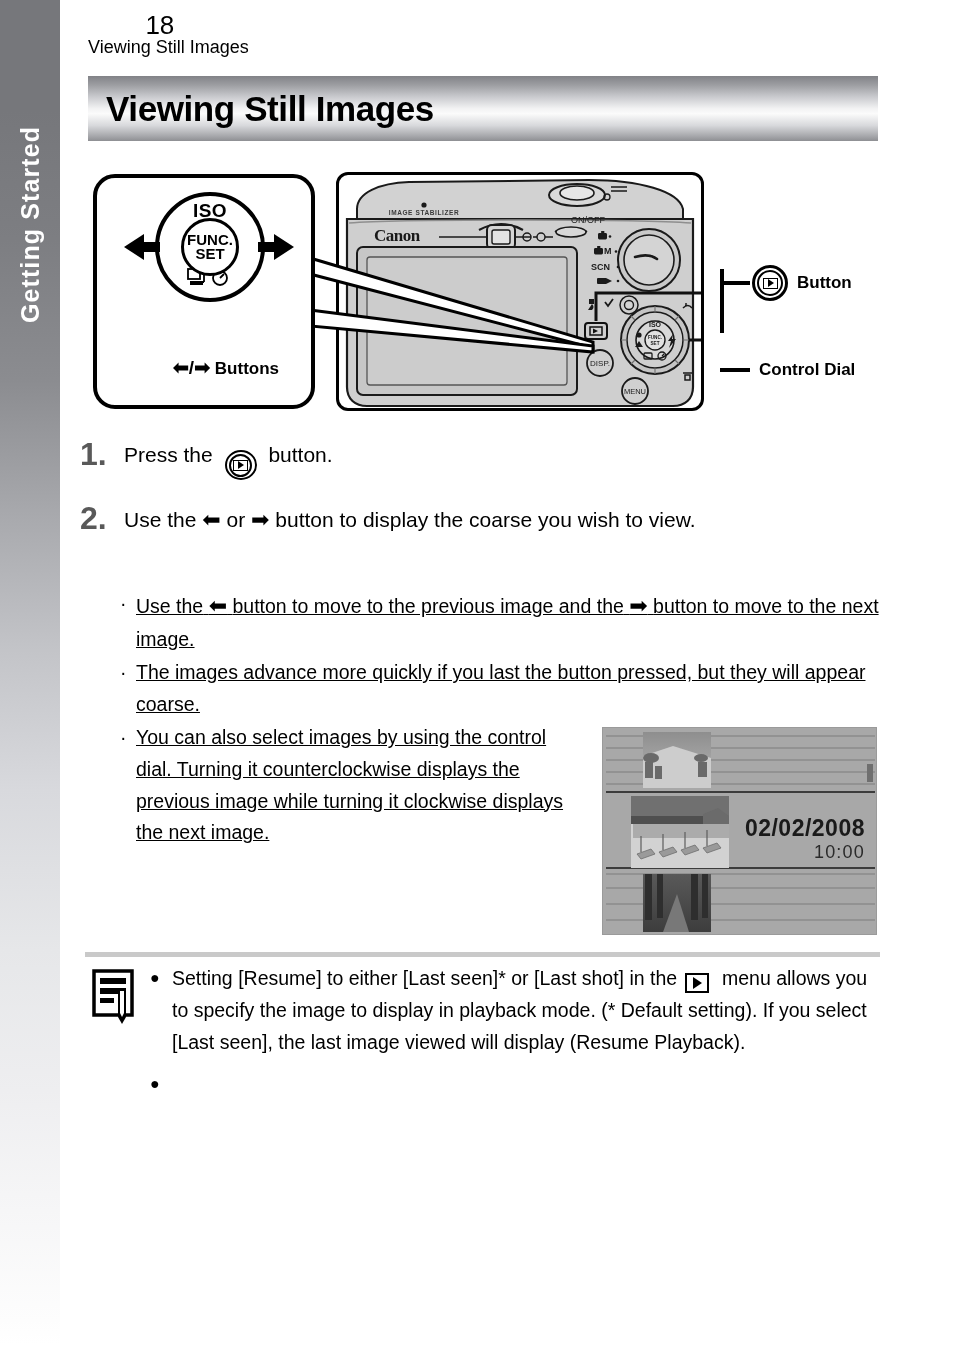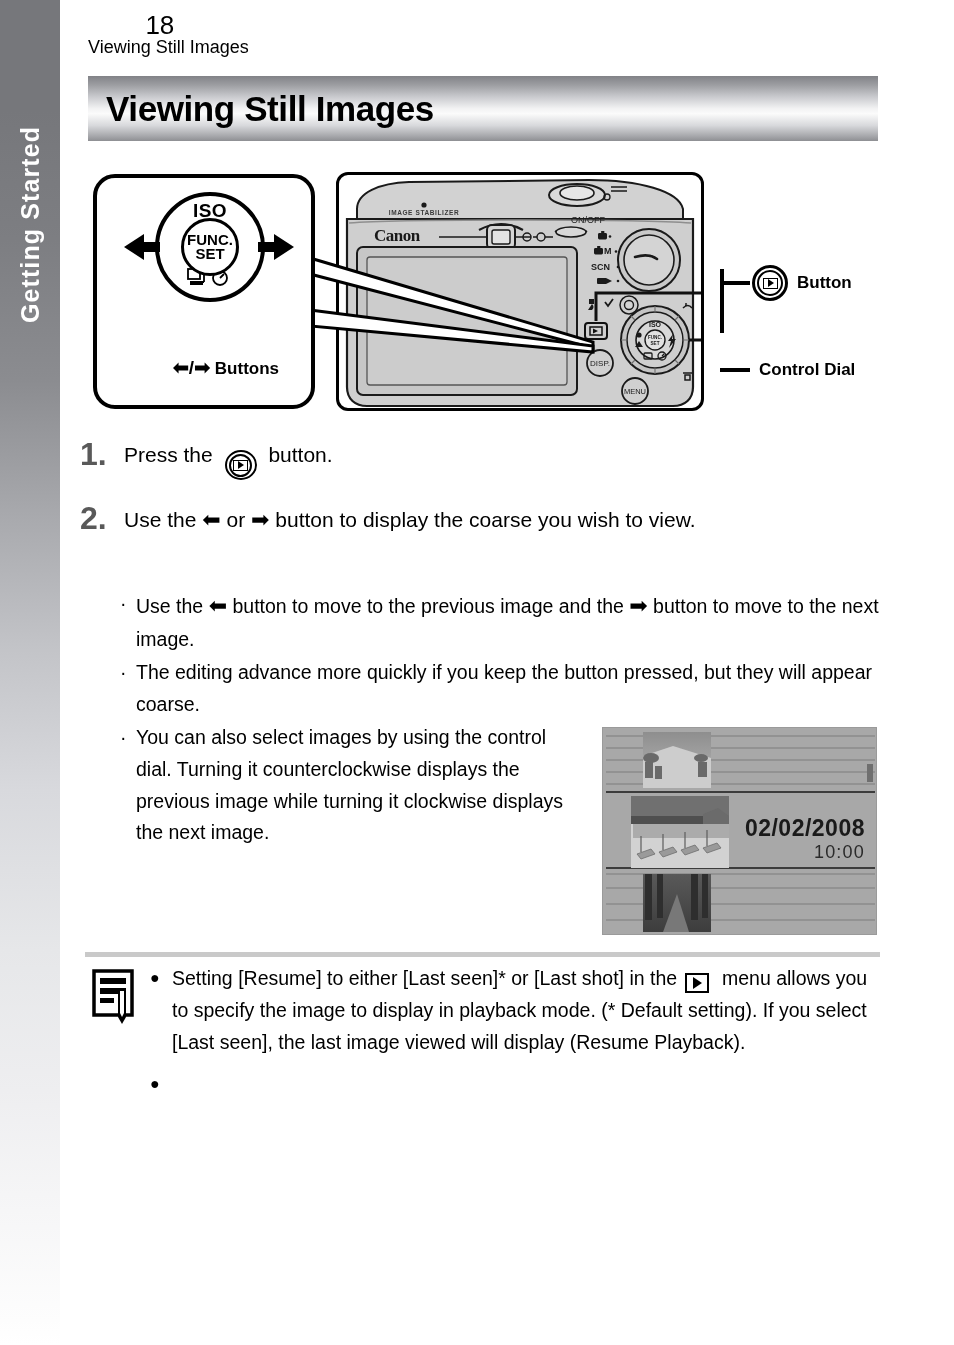--- a/index.html
+++ b/index.html
@@ -255,21 +255,21 @@
   }
   .arrow-glyph { font-size: 22px; }
 
   
   #bullets { position: absolute; left: 120px; top: 588px; width: 760px; }
   .bullet {
     display: flex; font-size: 19.5px; line-height: 1.62;
     margin-bottom: 2px;
   }
   .bullet .b-dot { width: 16px; flex: 0 0 16px; }
-  .bullet .b-body { flex: 1; }
+  .bullet .b-body { flex: 1; text-decoration: underline; }
   #bullet-3 { width: 460px; }
 
   
   #lcd-panel {
     position: absolute;
     left: 602px; top: 727px;
     width: 275px; height: 208px;
     background: #a8a8a8;
     border: 1px solid #9a9a9a;
     overflow: hidden;
@@ -541,21 +541,21 @@
       <span>Use the</span>
       <span class="arrow-glyph">⬅</span>
       <span>button to move to the previous image and the</span>
       <span class="arrow-glyph">➡</span>
       <span>button to move to the next image.</span>
     </div>
   </div>
 
   <div class="bullet">
     <div class="b-dot">·</div>
-    <div class="b-body">The editing advance more quickly if you keep the button pressed, but they will appear coarse.</div>
+    <div class="b-body">The images advance more quickly if you last the button pressed, but they will appear coarse.</div>
   </div>
 
   <div class="bullet" id="bullet-3">
     <div class="b-dot">·</div>
     <div class="b-body">You can also select images by using the control dial. Turning it counterclockwise displays the previous image while turning it clockwise displays the next image.</div>
   </div>
 </div>
 
 <div id="lcd-panel">
   <svg width="275" height="208" viewBox="0 0 275 208">

